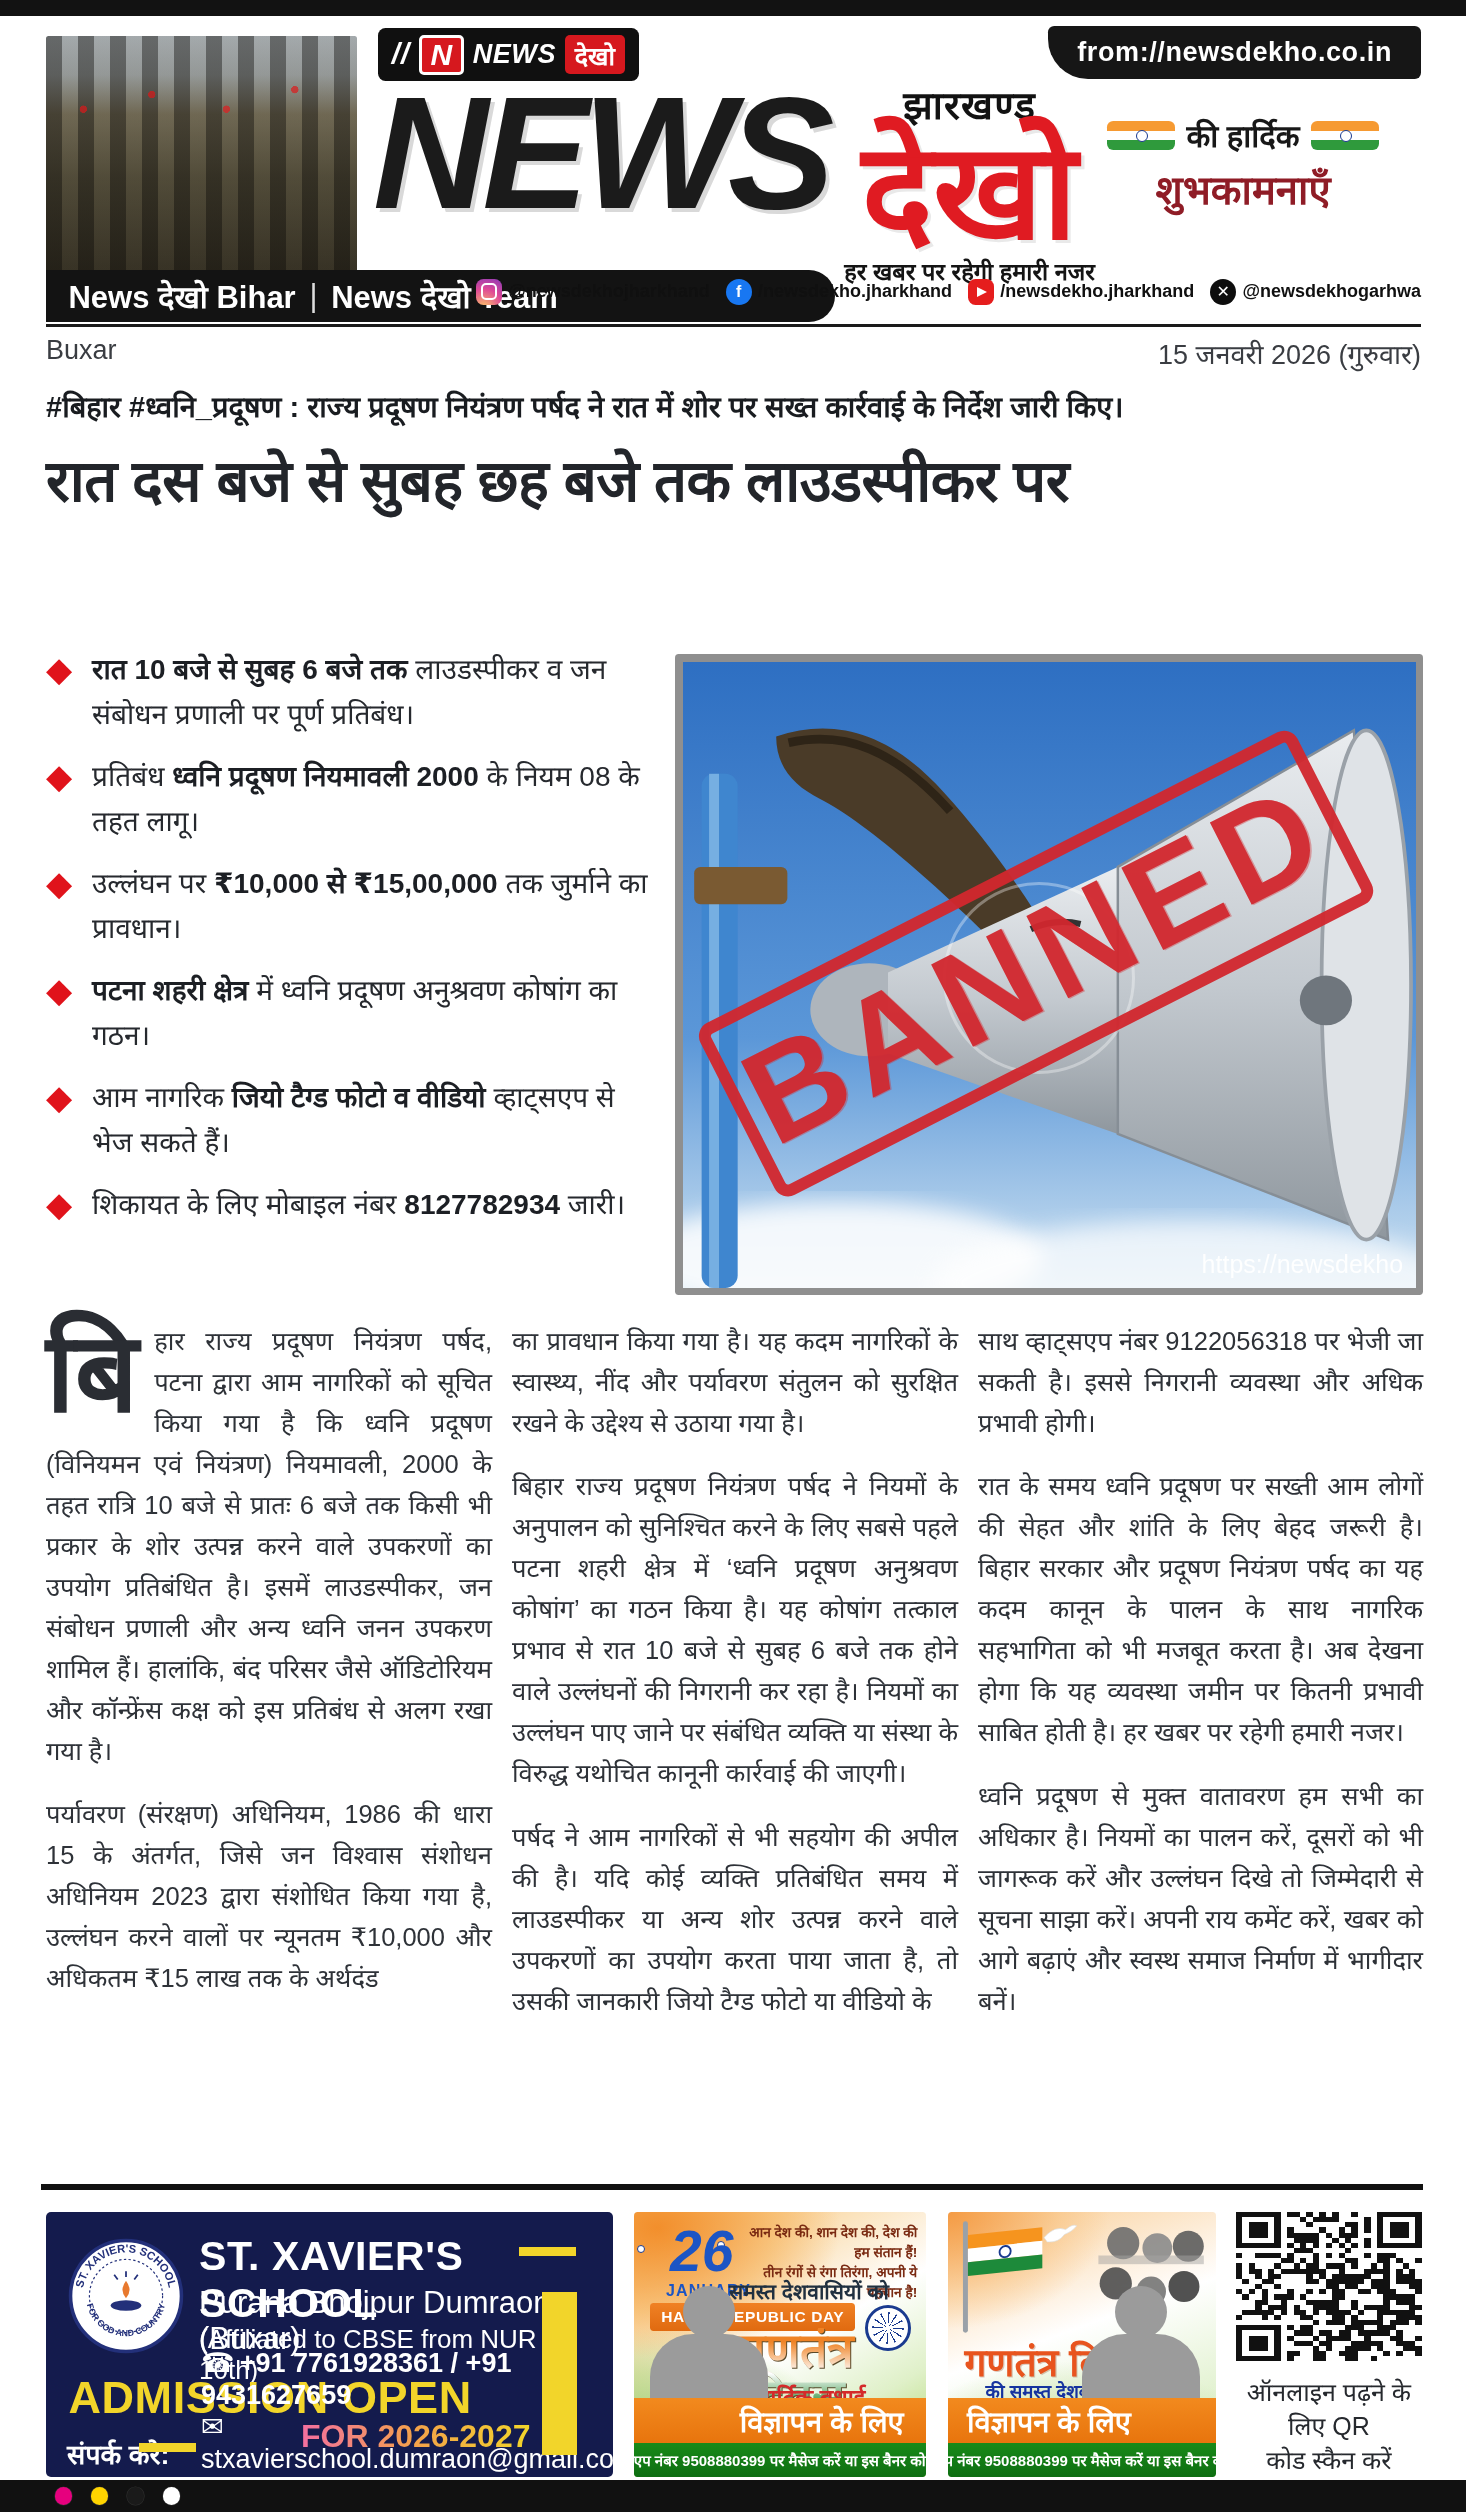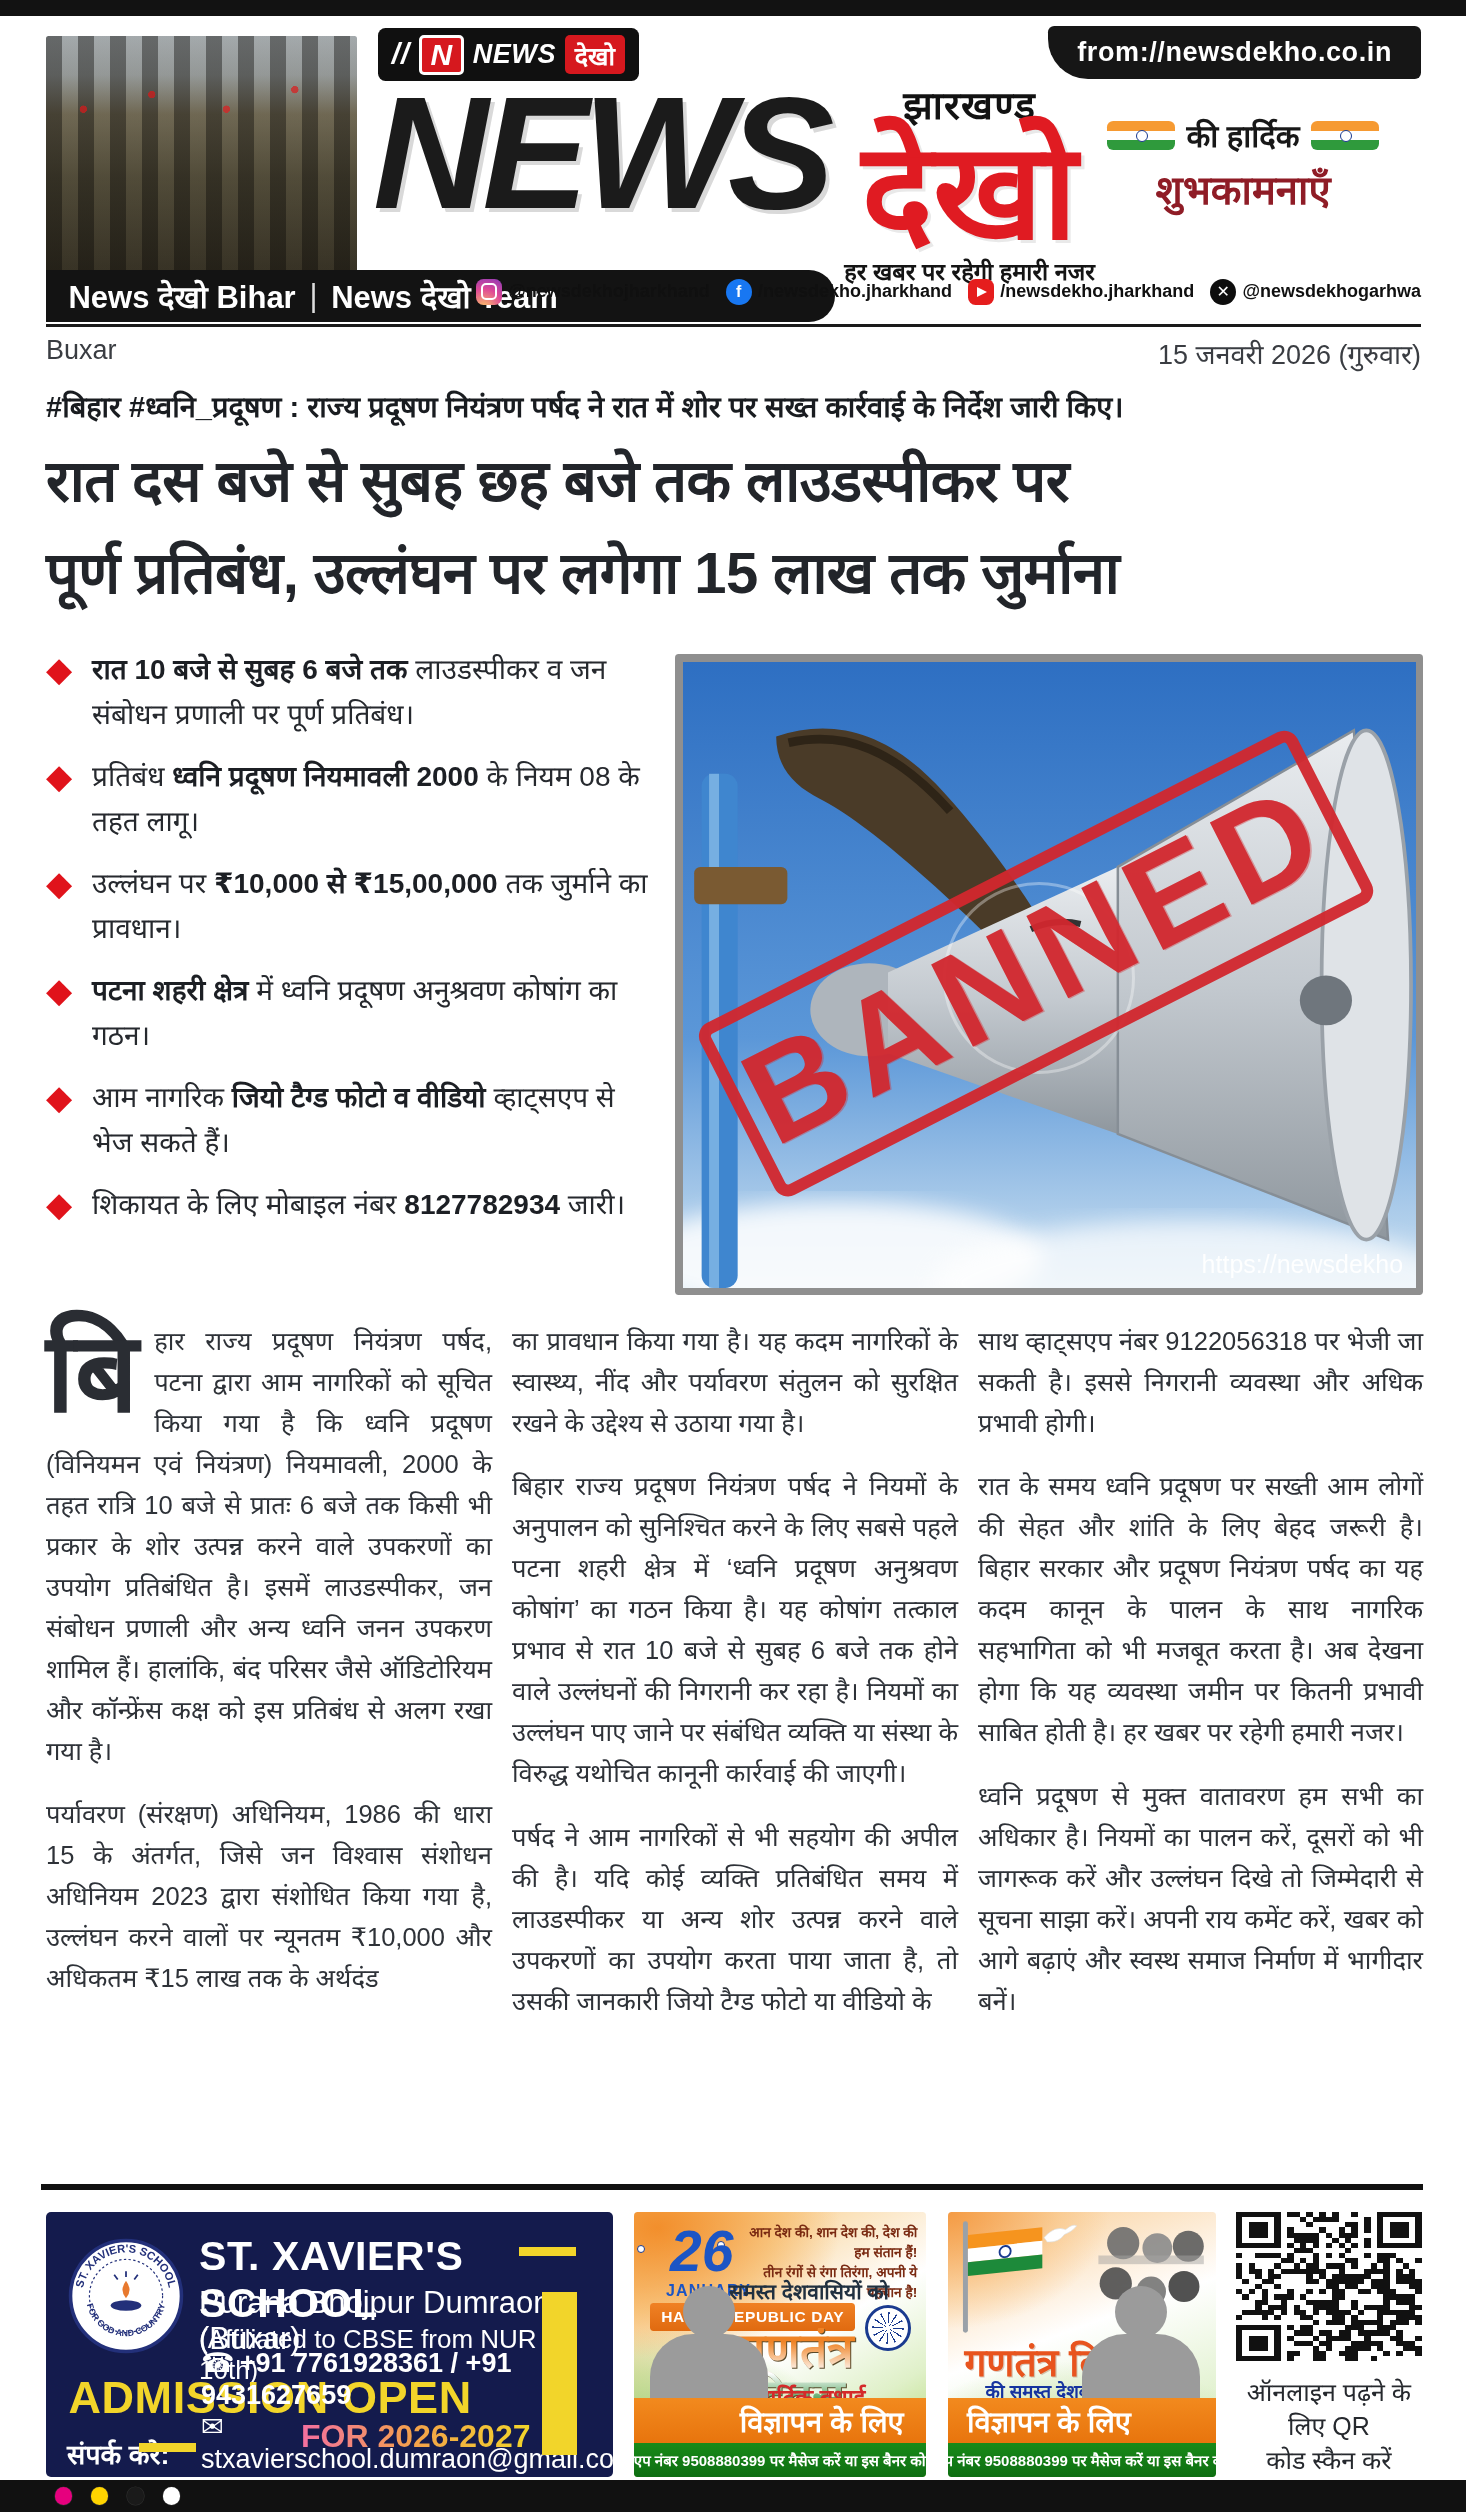--- a/index.html
+++ b/index.html
@@ -218,21 +218,20 @@
   </div>
   <div class="rule1"></div>
 
   <div class="meta-row">
     <span>Buxar</span>
     <span>15 जनवरी 2026 (गुरुवार)</span>
   </div>
   <div class="kicker">#बिहार #ध्वनि_प्रदूषण : राज्य प्रदूषण नियंत्रण पर्षद ने रात में शोर पर सख्त कार्रवाई के निर्देश जारी किए।</div>
   <div class="headline">
     <div>रात दस बजे से सुबह छह बजे तक लाउडस्पीकर पर</div>
-    <div>पूर्ण प्रतिबंध, उल्लंघन पर लगेगा 15 लाख तक जुर्माना</div>
   </div>
 
   <div class="lead">
     <div class="bullet"><span class="diamond">◆</span><span></span><b>रात 10 बजे से सुबह 6 बजे तक</b><span> लाउडस्पीकर व जन संबोधन प्रणाली पर पूर्ण प्रतिबंध।</span></div>
     <div class="bullet"><span class="diamond">◆</span><span>प्रतिबंध </span><b>ध्वनि प्रदूषण नियमावली 2000</b><span> के नियम 08 के तहत लागू।</span></div>
     <div class="bullet"><span class="diamond">◆</span><span>उल्लंघन पर </span><b>₹10,000 से ₹15,00,000</b><span> तक जुर्माने का प्रावधान।</span></div>
     <div class="bullet"><span class="diamond">◆</span><span></span><b>पटना शहरी क्षेत्र</b><span> में ध्वनि प्रदूषण अनुश्रवण कोषांग का गठन।</span></div>
     <div class="bullet"><span class="diamond">◆</span><span>आम नागरिक </span><b>जियो टैग्ड फोटो व वीडियो</b><span> व्हाट्सएप से भेज सकते हैं।</span></div>
     <div class="bullet"><span class="diamond">◆</span><span>शिकायत के लिए मोबाइल नंबर </span><b>8127782934</b><span> जारी।</span></div>
   </div>

